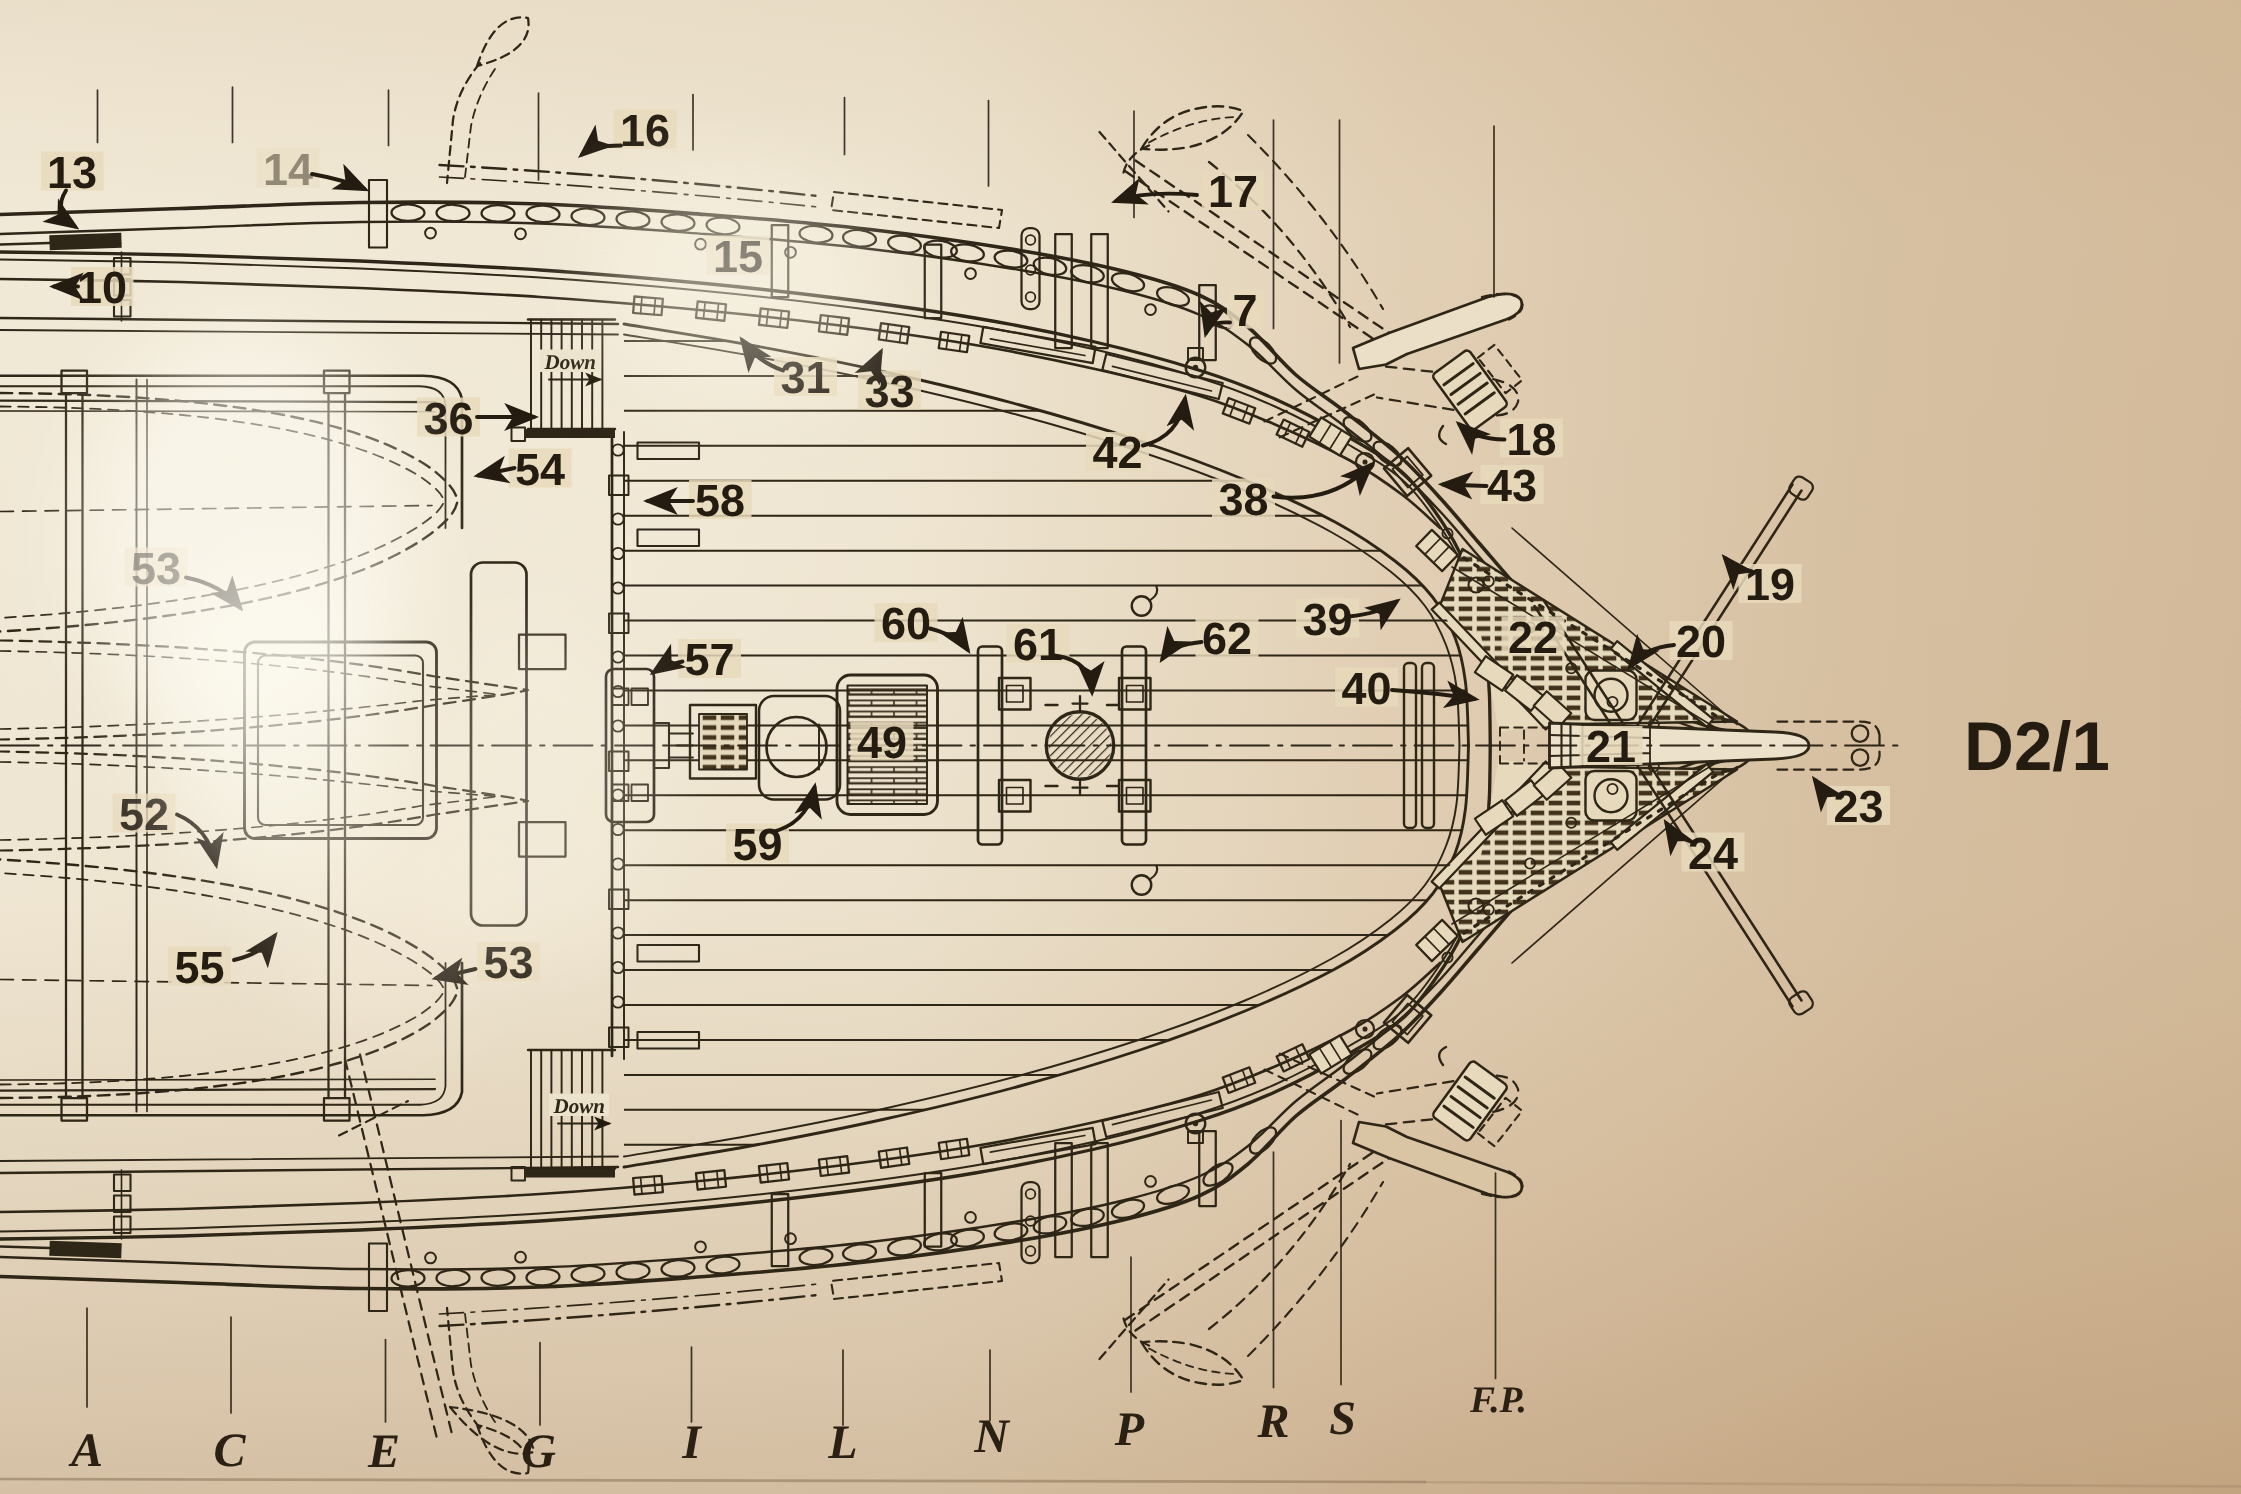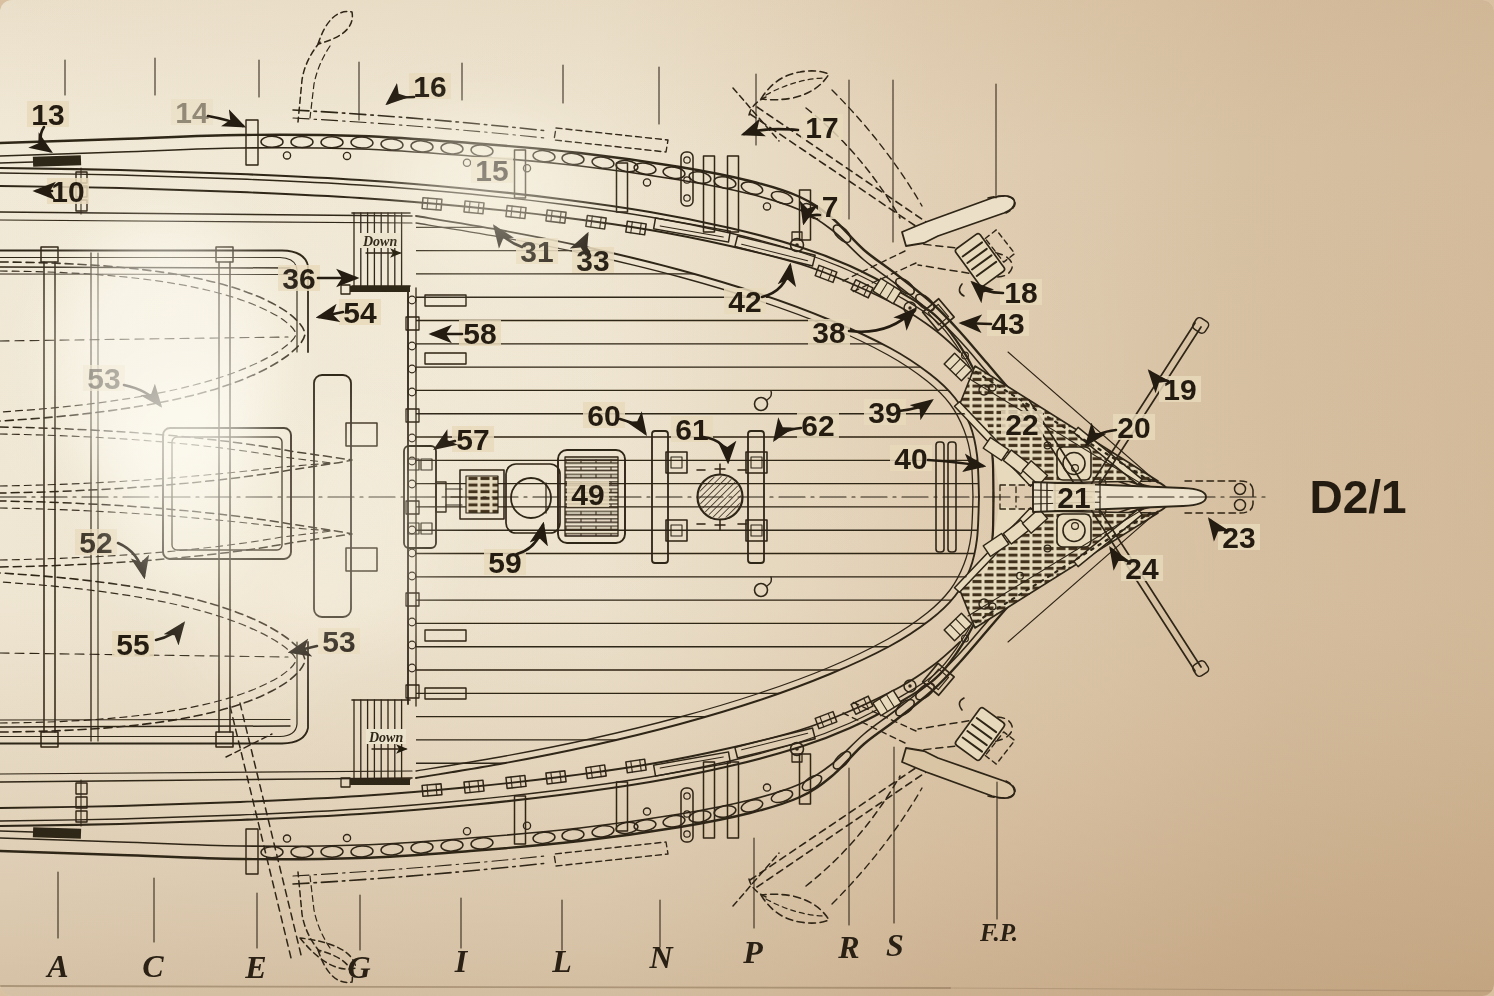--- a/index.html
+++ b/index.html
@@ -1,15 +1,15 @@
 <!DOCTYPE html>
 <html><head><meta charset="utf-8">
 <style>
 html,body{margin:0;padding:0;background:#d8c0a0;}
-#page{width:1494px;height:996px;overflow:hidden;position:relative;border-radius:12px;}
+#page{width:1494px;height:996px;overflow:hidden;position:relative;}
 </style></head>
 <body>
 <div id="page">
 <svg width="1494" height="996" viewBox="0 0 1494 996">
 <defs>
 <linearGradient id="bgx" x1="0" y1="0" x2="1" y2="0">
  <stop offset="0" stop-color="#c8a87e" stop-opacity="0"></stop>
  <stop offset="0.4" stop-color="#c8a87e" stop-opacity="0.08"></stop>
  <stop offset="0.62" stop-color="#c09669" stop-opacity="0.3"></stop>
  <stop offset="0.85" stop-color="#b2885a" stop-opacity="0.42"></stop>

